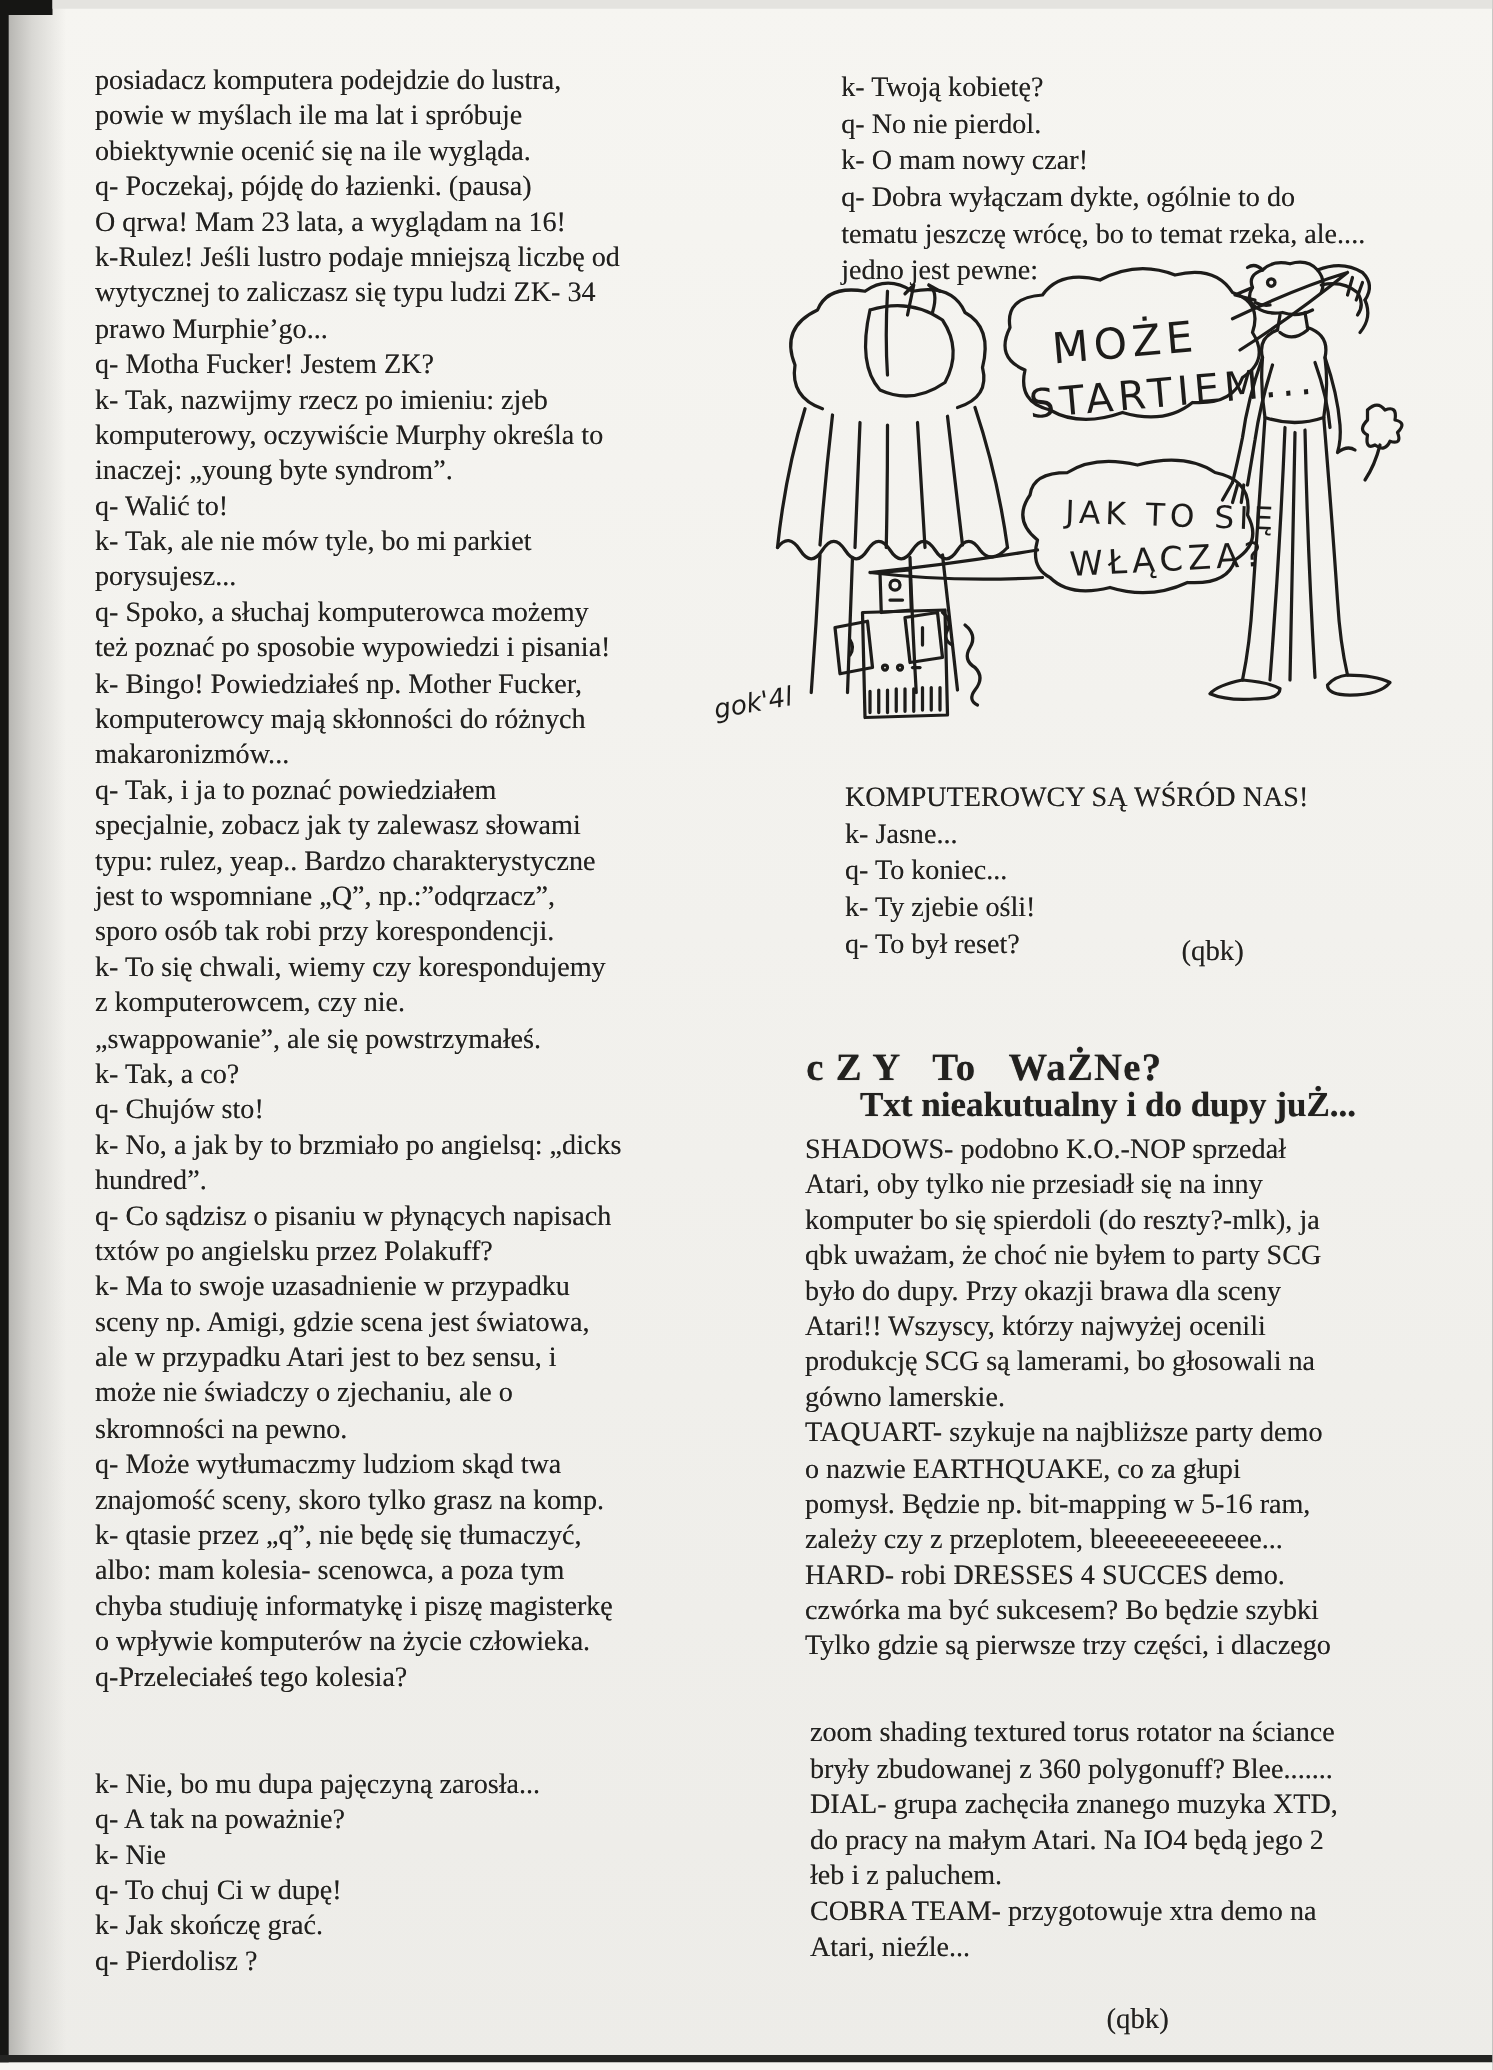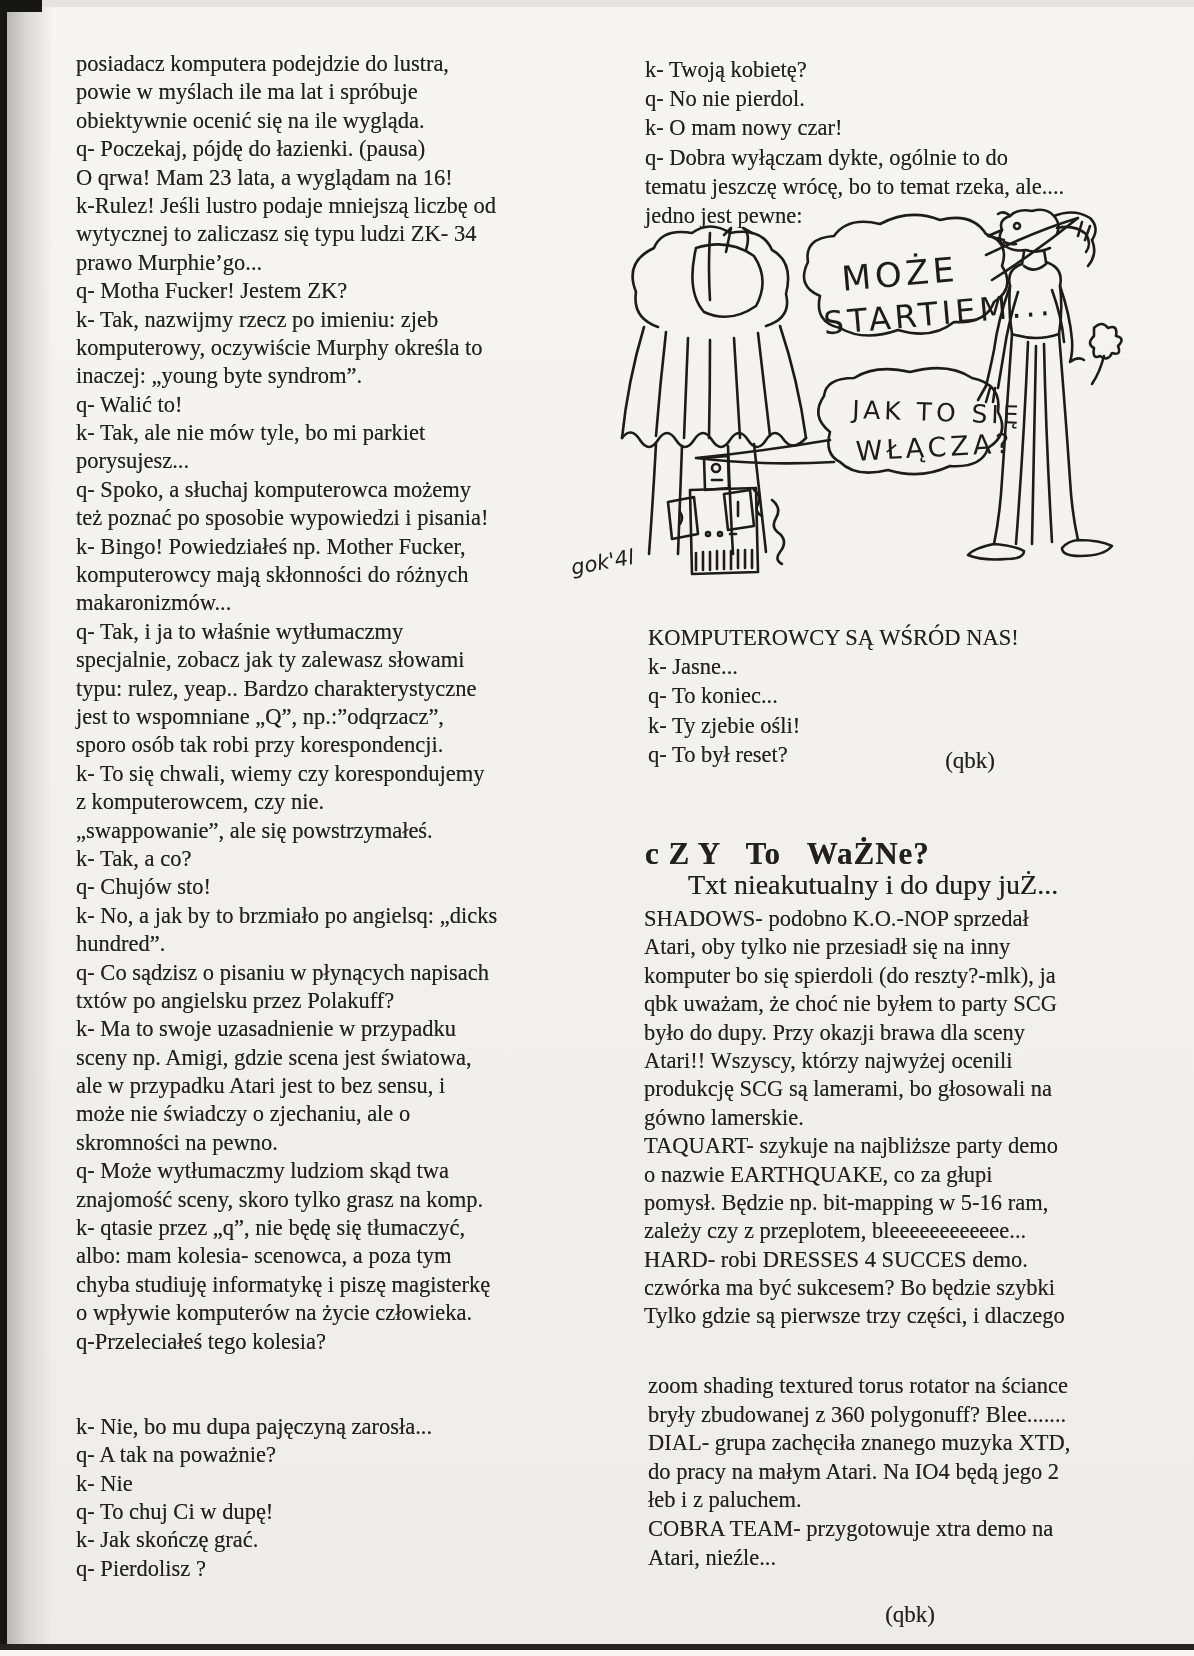--- a/index.html
+++ b/index.html
@@ -16,27 +16,27 @@
     background:linear-gradient(90deg,#b7b6b2 0%,#d8d7d3 40%,rgba(216,215,211,0) 100%);}
   .edge-top-corner{position:absolute;left:0;top:0;width:42px;height:12px;background:#161614;}
   .edge-top{position:absolute;left:42px;top:0;width:1152px;height:7px;background:#e4e3df;}
   .edge-right{position:absolute;right:0;top:0;width:14px;height:1656px;
     background:linear-gradient(270deg,#c9c8c4 0%,rgba(201,200,196,0) 100%);}
   .bottom-rule{position:absolute;left:0;top:1644px;width:1194px;height:6px;background:#242422;}
   .bottom-paper{position:absolute;left:0;top:1650px;width:1194px;height:6px;background:#f7f6f2;}
 
   .col{position:absolute;font-size:22.5px;text-shadow:0 0 .5px rgba(34,33,31,.55);}
   .col .ln{display:block;white-space:pre;height:28.4px;line-height:28.4px;}
-  .col-right-top .ln,.col-mid .ln{height:29.2px;line-height:29.2px;}
+  .col-right-top .ln,.col-mid .ln{height:29.2px;line-height:29.2px;margin-left:28px;}
   .body2 .ln{height:28.6px;line-height:28.6px;}
 
   .byline{position:absolute;font-size:23px;text-shadow:0 0 .5px rgba(34,33,31,.5);}
   .heading{position:absolute;font-weight:bold;font-size:31px;white-space:pre;
     letter-spacing:1px;text-shadow:0 0 .6px rgba(20,20,20,.7);}
-  .subheading{position:absolute;font-weight:normal;font-size:28px;white-space:pre;
+  .subheading{position:absolute;font-weight:bold;font-size:28px;white-space:pre;
     text-shadow:0 0 .6px rgba(20,20,20,.7);}
 
   .cartoon{position:absolute;left:558px;top:200px;width:636px;height:390px;}
   .cartoon path, .cartoon circle{fill:none;stroke:#1d1c1a;stroke-width:2.6;
     stroke-linecap:round;stroke-linejoin:round;}
   .cartoon text{fill:#1d1c1a;stroke:none;font-family:"DejaVu Sans",sans-serif;}
   .bubble-word{letter-spacing:4px;}
   .signature{font-style:italic;}
 </style>
 </head>
@@ -58,21 +58,21 @@
       <span class="ln">komputerowy, oczywiście Murphy określa to</span>
       <span class="ln">inaczej: „young byte syndrom”.</span>
       <span class="ln">q- Walić to!</span>
       <span class="ln">k- Tak, ale nie mów tyle, bo mi parkiet</span>
       <span class="ln">porysujesz...</span>
       <span class="ln">q- Spoko, a słuchaj komputerowca możemy</span>
       <span class="ln">też poznać po sposobie wypowiedzi i pisania!</span>
       <span class="ln">k- Bingo! Powiedziałeś np. Mother Fucker,</span>
       <span class="ln">komputerowcy mają skłonności do różnych</span>
       <span class="ln">makaronizmów...</span>
-      <span class="ln">q- Tak, i ja to właśnie wytłumaczmy</span>
+      <span class="ln">q- Tak, i ja to poznać powiedziałem</span>
       <span class="ln">specjalnie, zobacz jak ty zalewasz słowami</span>
       <span class="ln">typu: rulez, yeap.. Bardzo charakterystyczne</span>
       <span class="ln">jest to wspomniane „Q”, np.:”odqrzacz”,</span>
       <span class="ln">sporo osób tak robi przy korespondencji.</span>
       <span class="ln">k- To się chwali, wiemy czy korespondujemy</span>
       <span class="ln">z komputerowcem, czy nie.</span>
       <span class="ln">„swappowanie”, ale się powstrzymałeś.</span>
       <span class="ln">k- Tak, a co?</span>
       <span class="ln">q- Chujów sto!</span>
       <span class="ln">k- No, a jak by to brzmiało po angielsq: „dicks</span>

